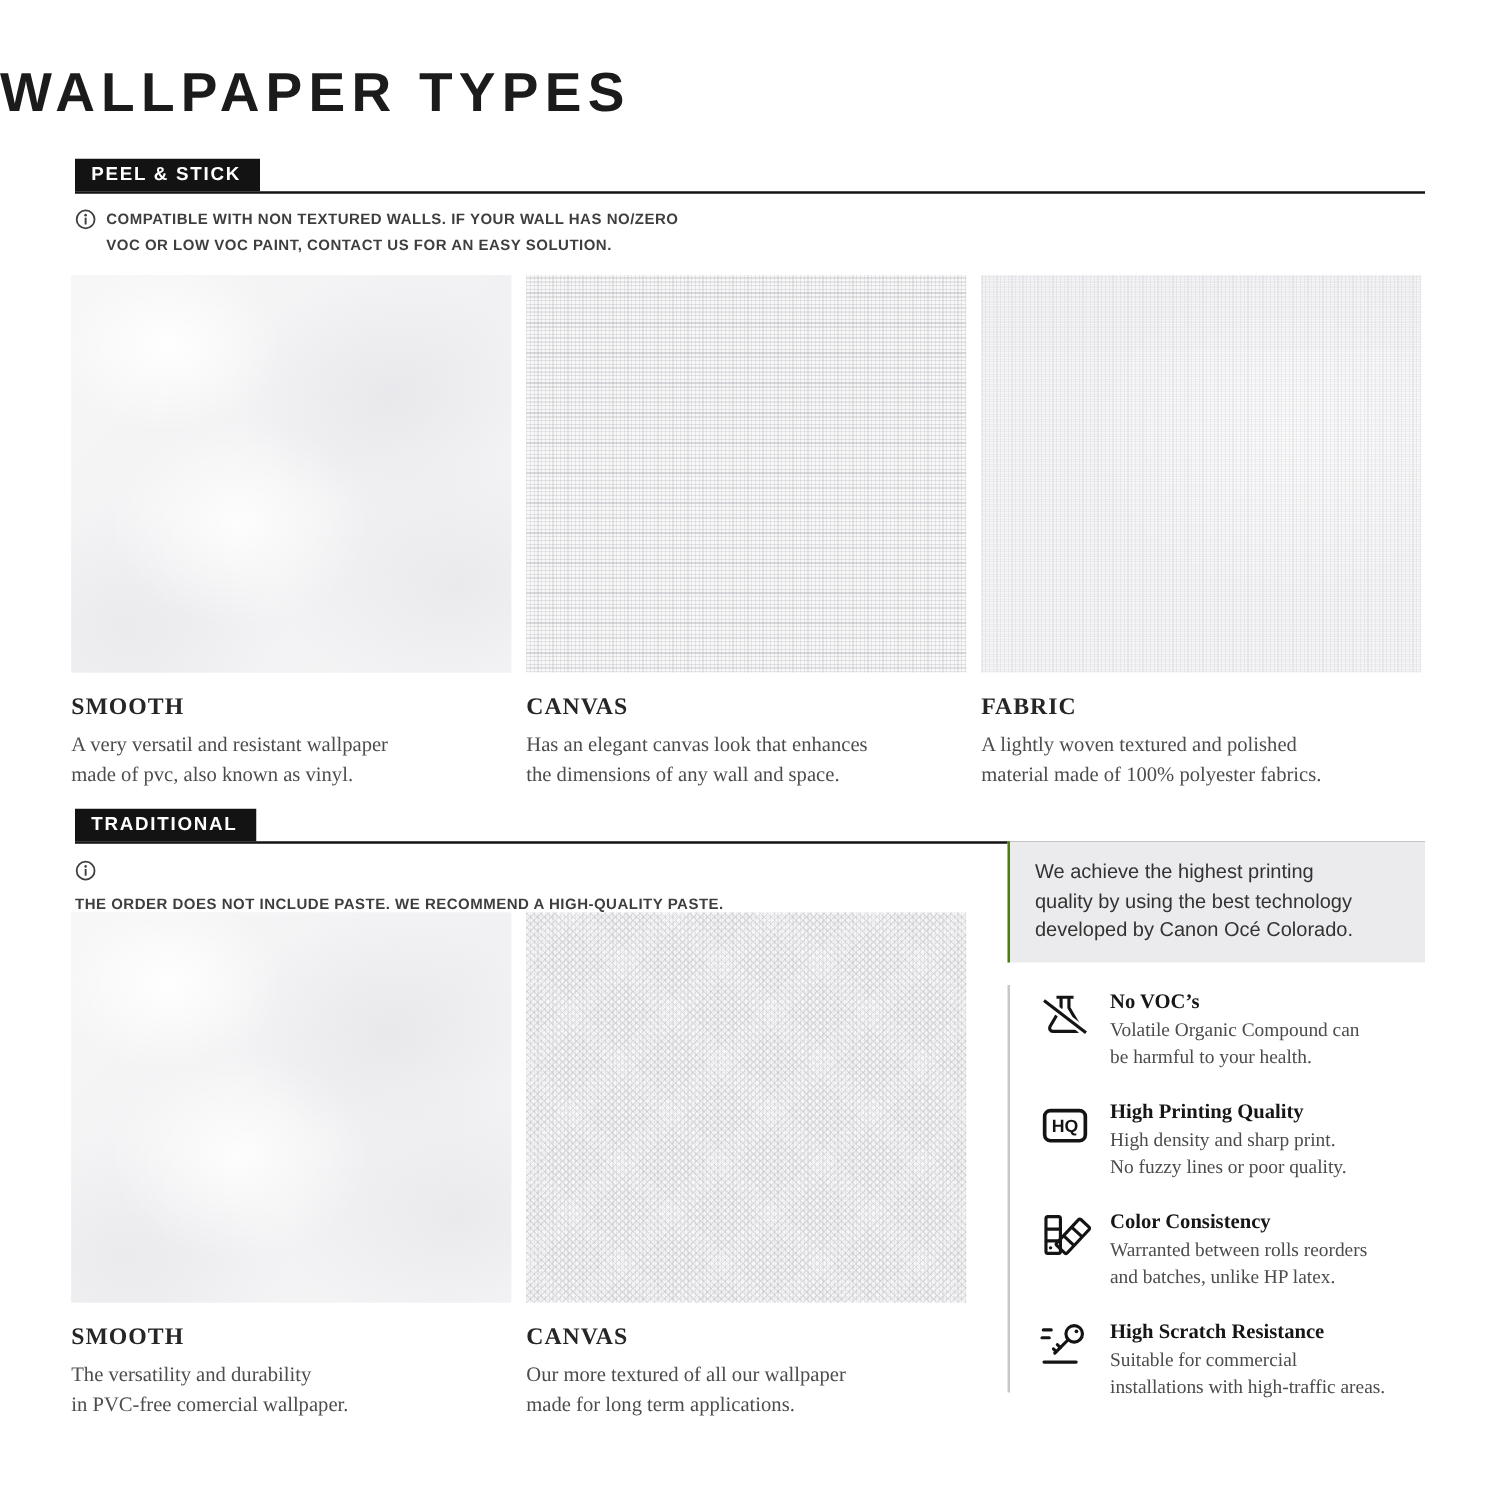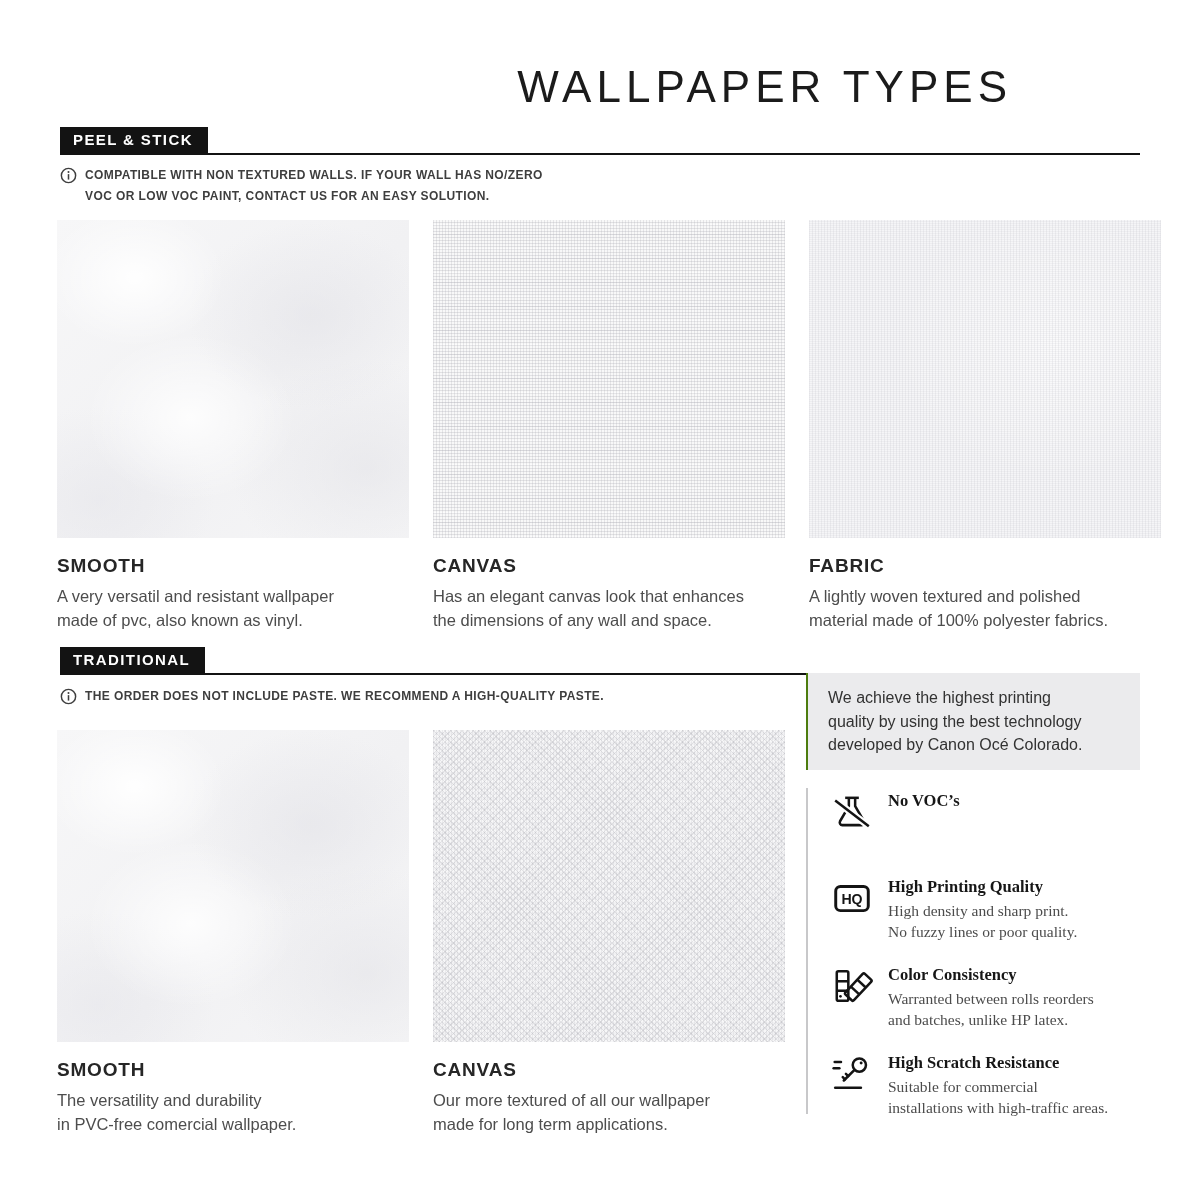--- a/index.html
+++ b/index.html
@@ -2,43 +2,43 @@
 <html><head>
 <meta charset="utf-8">
 <style>
   html,body{margin:0;padding:0;background:#ffffff;}
   .page{
     position:relative;width:1200px;height:1200px;background:#ffffff;overflow:hidden;
     font-family:"Liberation Sans",sans-serif;color:#1c1c1c;
   }
   
   .title{
-    position:absolute;top:50px;left:0;width:1000px;margin:12px;text-align:right;
-    font-size:44px;font-weight:400;letter-spacing:5px;color:#1b1b1b;
+    position:absolute;top:50px;left:0;width:1000px;margin:0;text-align:left;
+    font-size:44px;font-weight:700;letter-spacing:5px;color:#1b1b1b;
   }
   
   .band{position:absolute;left:60px;width:1080px;height:25px;border-bottom:2.5px solid #131313;text-align:right;}
   .band .badge{
     position:absolute;left:0;bottom:0;background:#131313;color:#ffffff;
     font-size:15px;font-weight:700;letter-spacing:1.4px;padding:4px 15px 5px 13px;
     white-space:nowrap;
   }
   #band-peel{top:128px;}
   #band-trad{top:648px;}
   
   .note{
     position:absolute;display:flex;align-items:flex-start;gap:8px;
     font-size:12px;font-weight:700;letter-spacing:.4px;line-height:21px;color:#3e3e3e;
   }
   .note .txt{white-space:pre-line;}
   .note svg{margin-top:2px;flex:0 0 auto;}
   #note-peel{top:165px;left:60px;}
-  #note-trad{top:686px;left:60px;}
-  
-  .row{position:absolute;display:flex;gap:24px;}
+  #note-trad{top:686px;left:60px;flex-direction:column;}
+  
+  .row{position:absolute;display:flex;gap:12px;font-family:Liberation Serif, serif;}
   #row-peel{top:220px;left:57px;}
   #row-trad{top:730px;left:57px;}
   .card{width:352px;margin:0;}
   .swatch{width:352px;height:318px;}
   #row-trad .swatch{height:312px;}
   .card h3{margin:17px 0 7px;font-size:19px;font-weight:700;letter-spacing:.8px;color:#262626;}
   .card p{margin:0;font-size:16.5px;line-height:24px;color:#4d4d4d;white-space:pre-line;}
   
   .tex-smooth{
     background-color:#f4f4f6;
@@ -167,20 +167,22 @@
       <svg class="f-icon" viewBox="0 0 40 40">
         <g fill="none" stroke="#141414" stroke-width="2.4" stroke-linejoin="round">
           <path d="M13.5 6.5 H26.5"></path>
           <path d="M17 6.5 V14.5 L8.6 28.8 C7.8 30.6 8.9 32.5 10.8 32.5 H29.2 C31.1 32.5 32.2 30.6 31.4 28.8 L23 14.5 V6.5"></path>
         </g>
         <line x1="4" y1="9" x2="36" y2="33.5" stroke="#ffffff" stroke-width="6.5"></line>
         <line x1="4" y1="9" x2="36" y2="33.5" stroke="#141414" stroke-width="2.4"></line>
       </svg>
       <div class="f-body">
         <p class="f-title">No VOC’s</p>
+        <p class="f-desc">Volatile Organic Compound can
+be harmful to your health.</p>
       </div>
     </div>
 
     <div class="feature">
       <svg class="f-icon" viewBox="0 0 40 40">
         <rect x="4.5" y="9" width="31" height="23" rx="4.5" fill="none" stroke="#141414" stroke-width="2.8"></rect>
         <text x="20" y="25.4" text-anchor="middle" font-family="Liberation Sans, sans-serif" font-size="13.5" font-weight="bold" fill="#141414">HQ</text>
       </svg>
       <div class="f-body">
         <p class="f-title">High Printing Quality</p>

